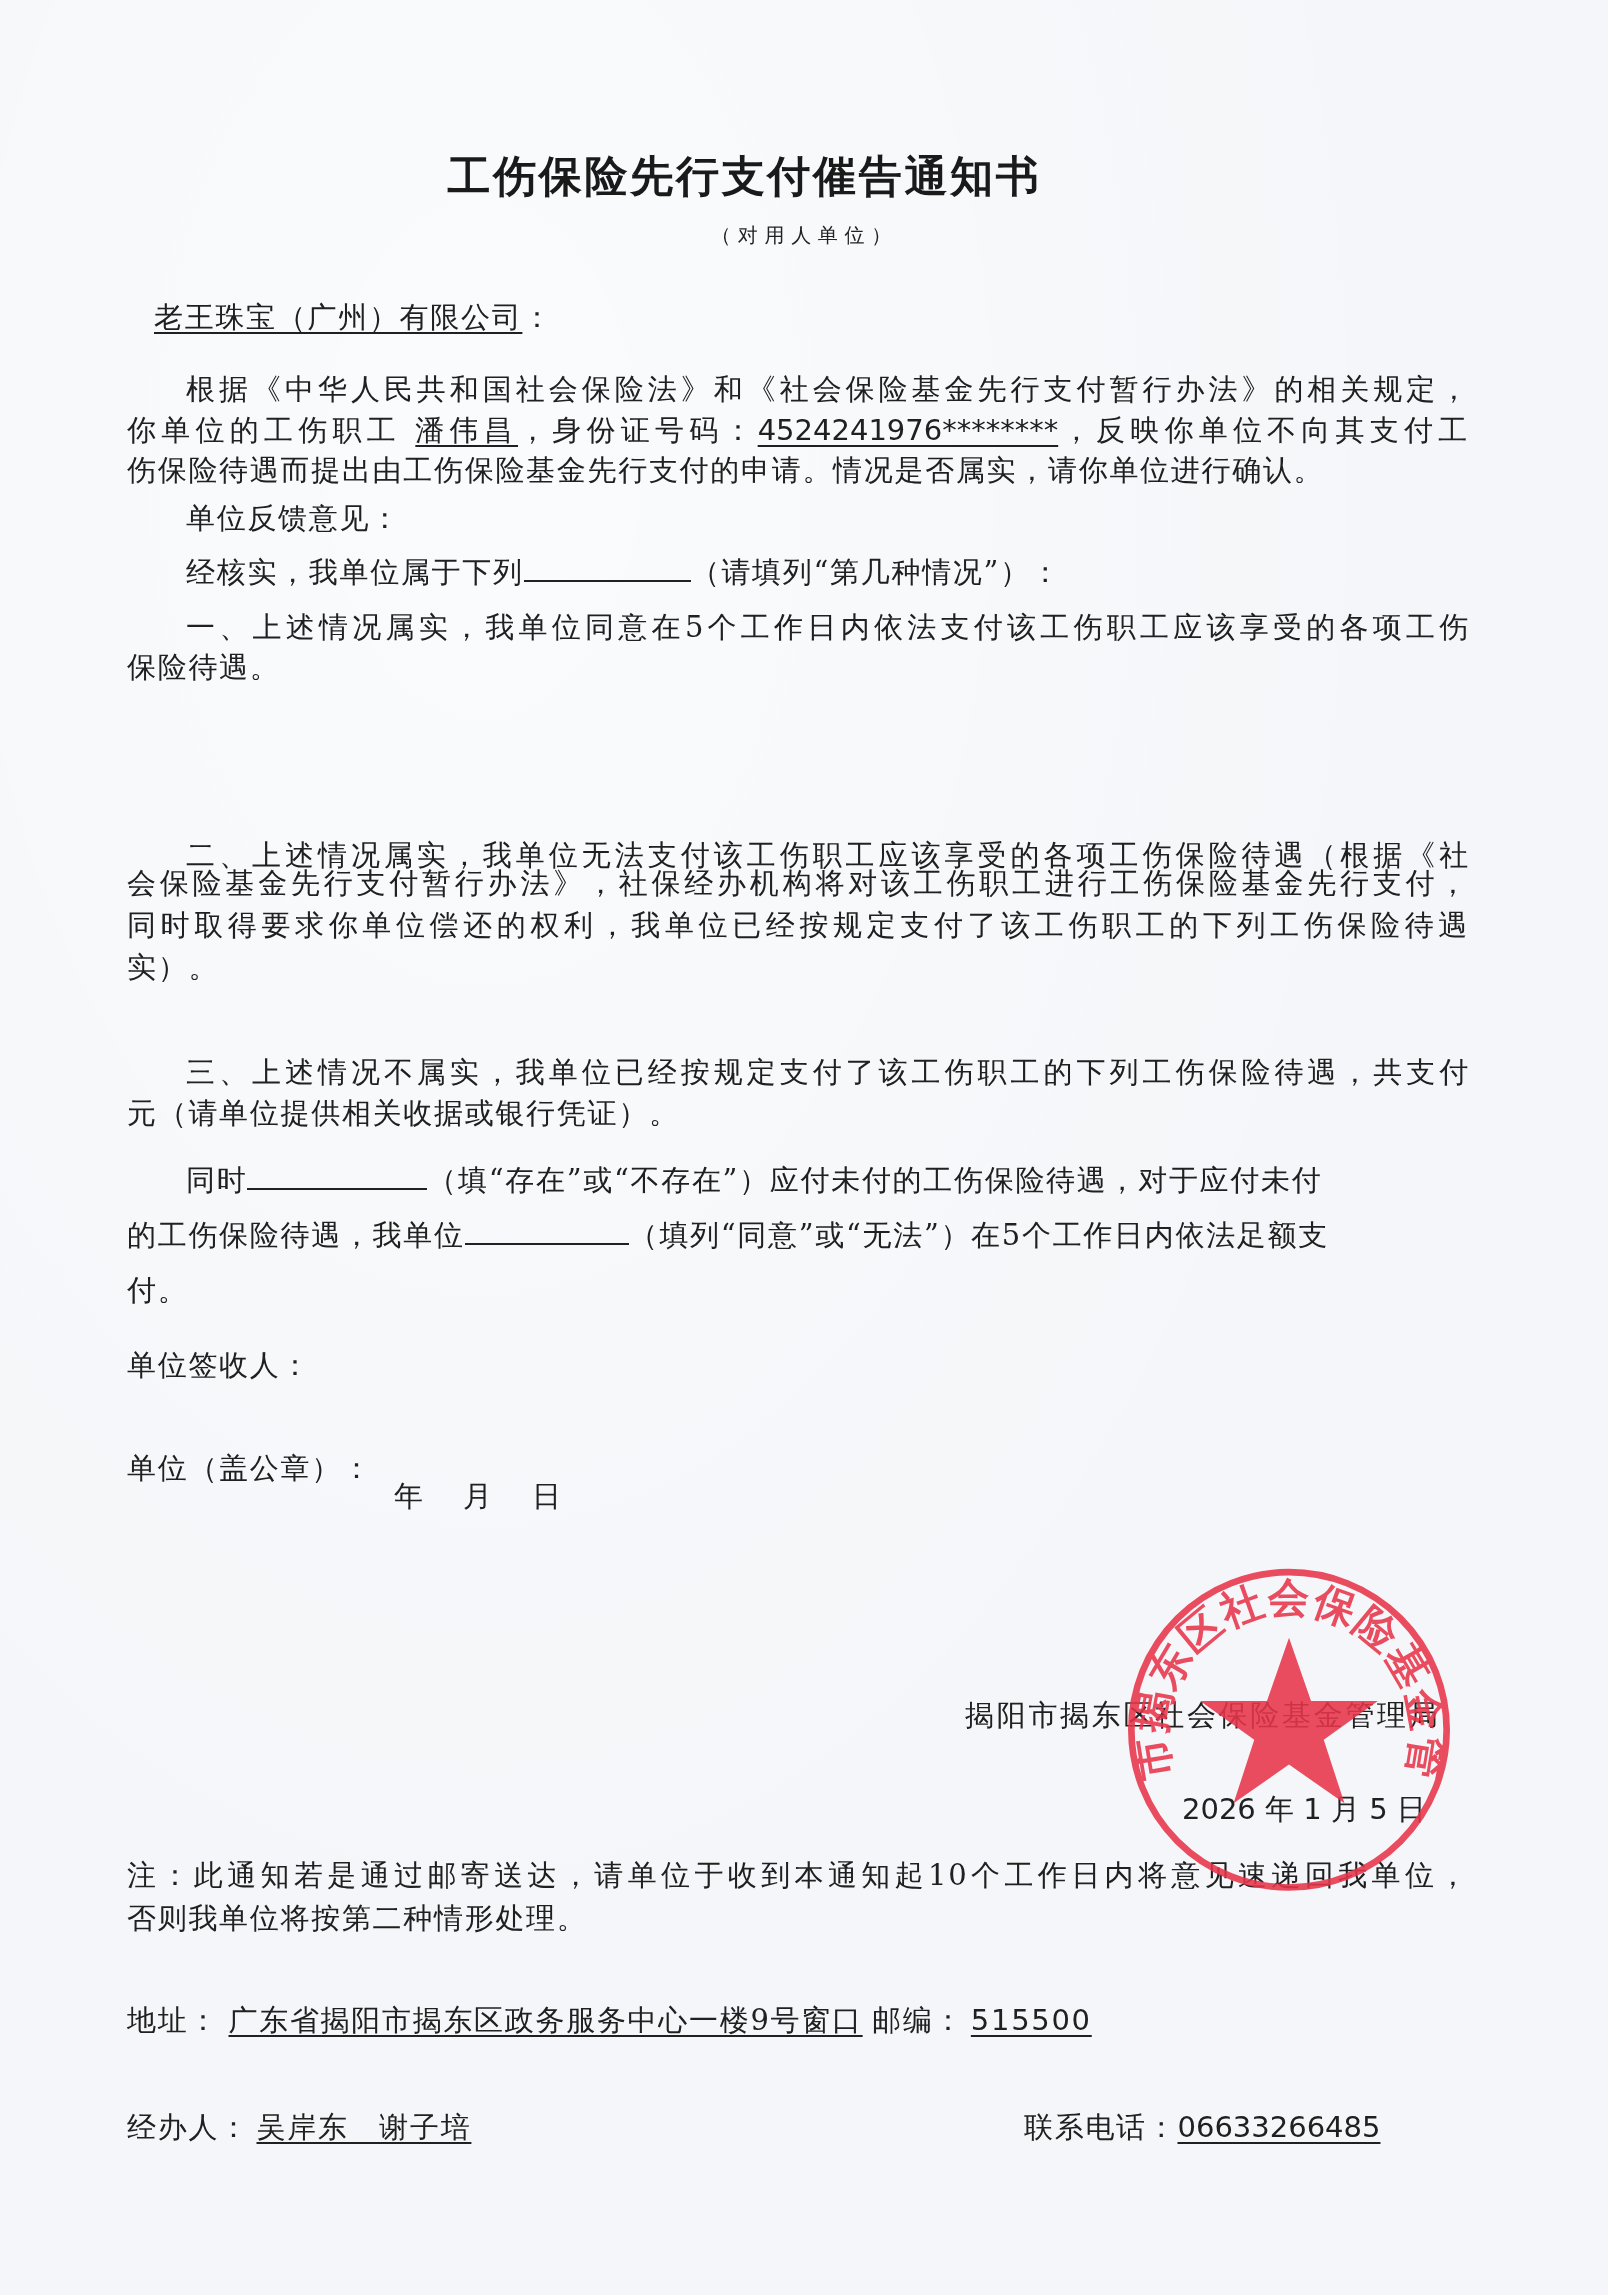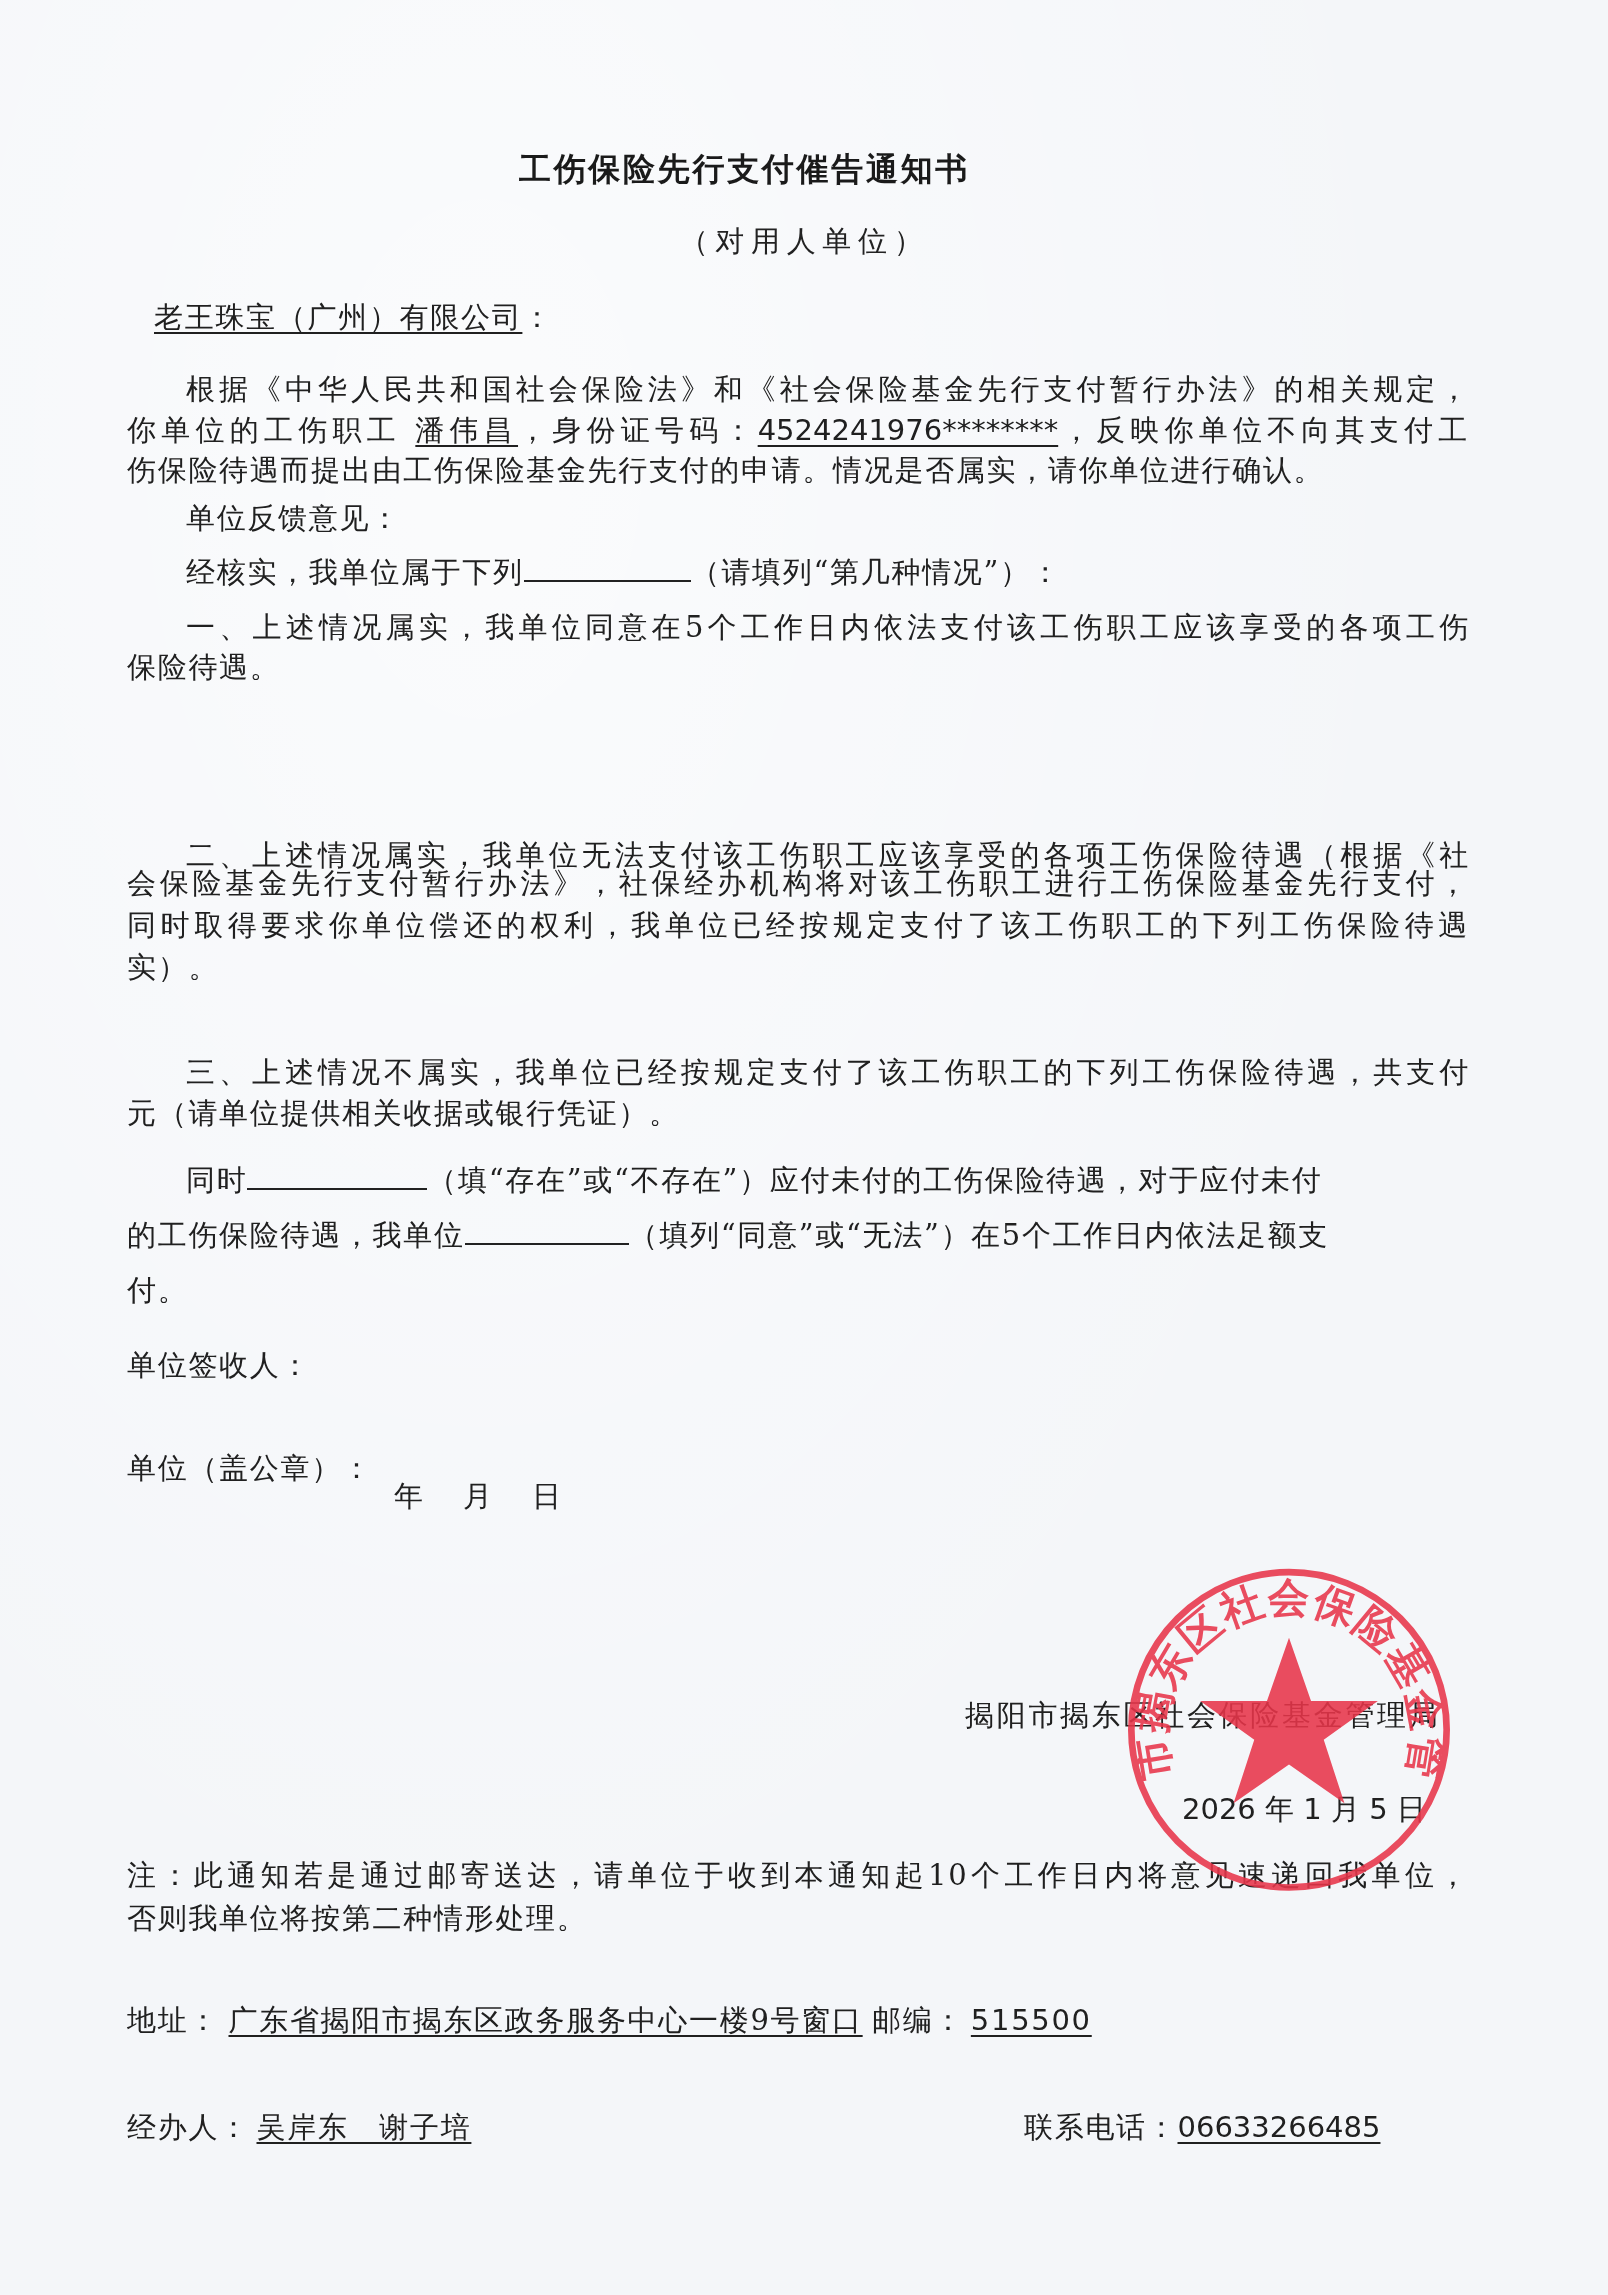--- a/index.html
+++ b/index.html
@@ -12,27 +12,27 @@
     color: #1e1e1e;
   }
   .paper {
     position: absolute; left: 0; top: 0; width: 1609px; height: 2295px;
     background:
       radial-gradient(ellipse at 30% 20%, rgba(255,255,255,0.6), rgba(245,247,250,0) 60%),
       #f4f6f9;
   }
   .title {
     position: absolute; left: 0; width: 1489px; top: 148px;
-    text-align: center; font-size: 32px; font-weight: bold; letter-spacing: 2.7px;
+    text-align: center; font-size: 43px; font-weight: bold; letter-spacing: 2.7px;
     color: #1a1a1a;
     font-family: "DejaVu Sans", "Liberation Sans", sans-serif;
   }
   .subtitle {
     position: absolute; left: 0; width: 1609px; top: 222px;
-    text-align: center; font-size: 29px; letter-spacing: 6.7px; color: #222;
+    text-align: center; font-size: 20px; letter-spacing: 6.7px; color: #222;
   }
   .line {
     position: absolute; left: 127px; font-size: 29px; white-space: nowrap;
     line-height: 37px; letter-spacing: 1.7px; color: #202020;
   }
   .justify { width: 1342px; text-align: justify; text-align-last: justify; }
   .u { text-decoration: underline; text-decoration-thickness: 2px; text-underline-offset: 5.3px; }
   .blank {
     display: inline-block; border-bottom: 2.7px solid #222; height: 25px; vertical-align: baseline;
   }

